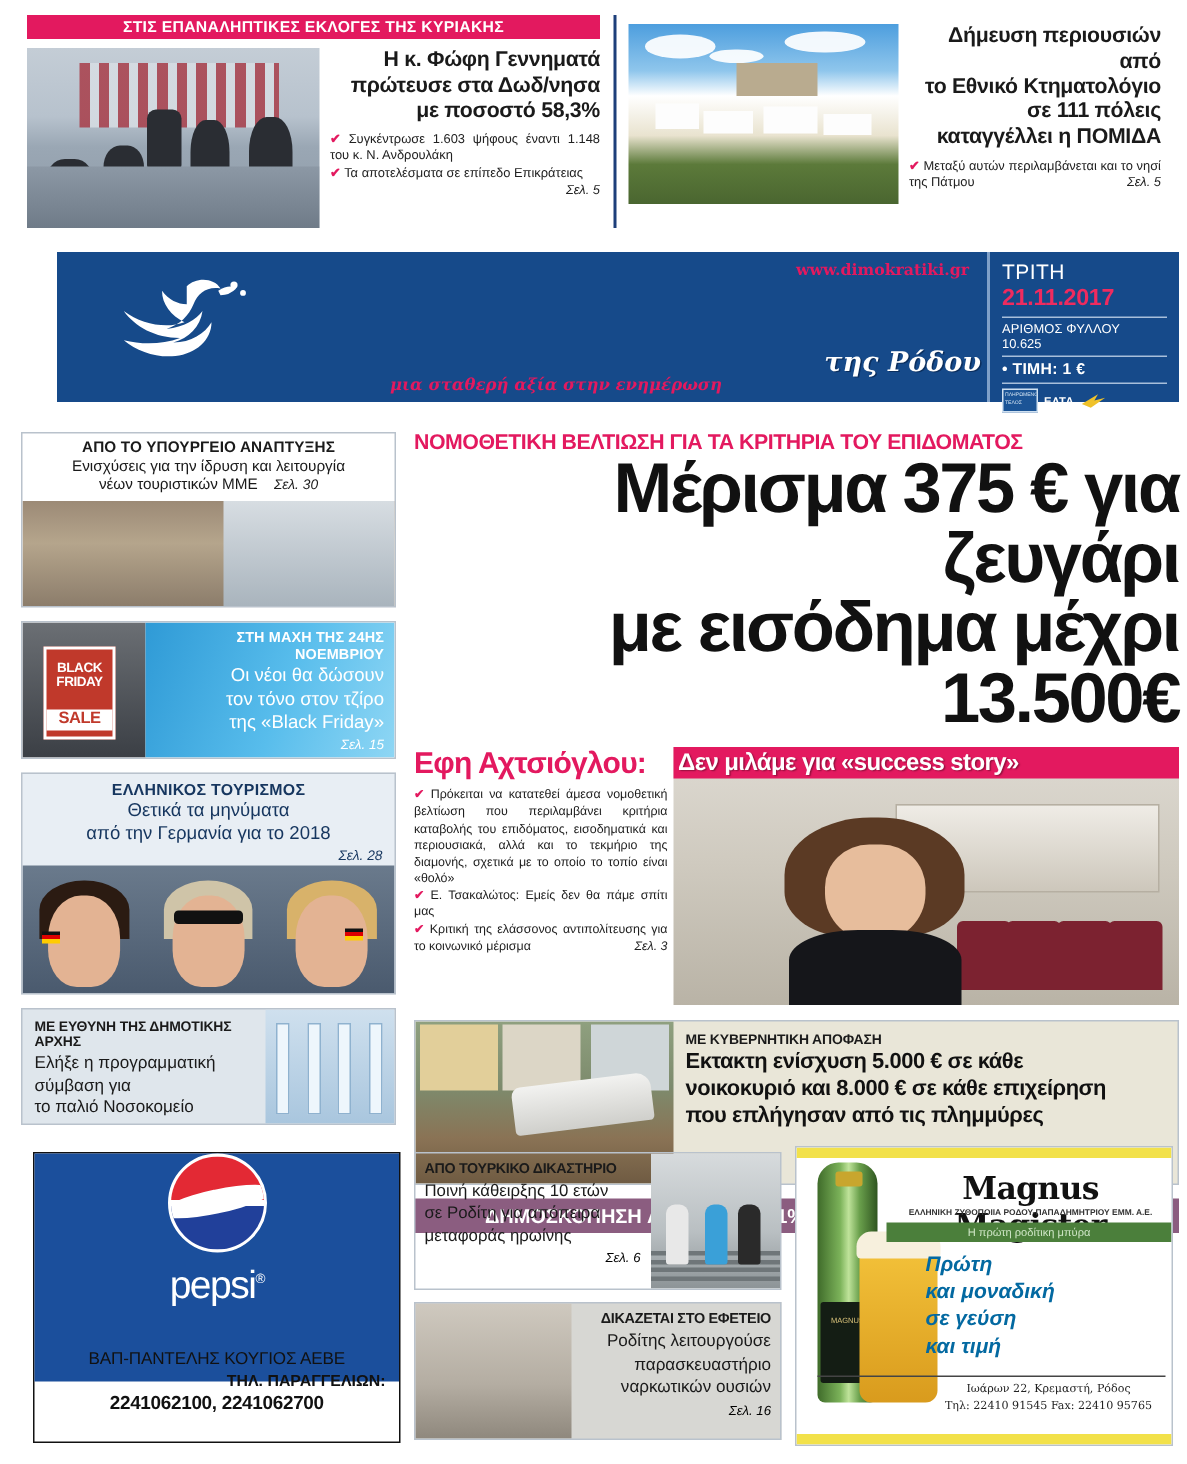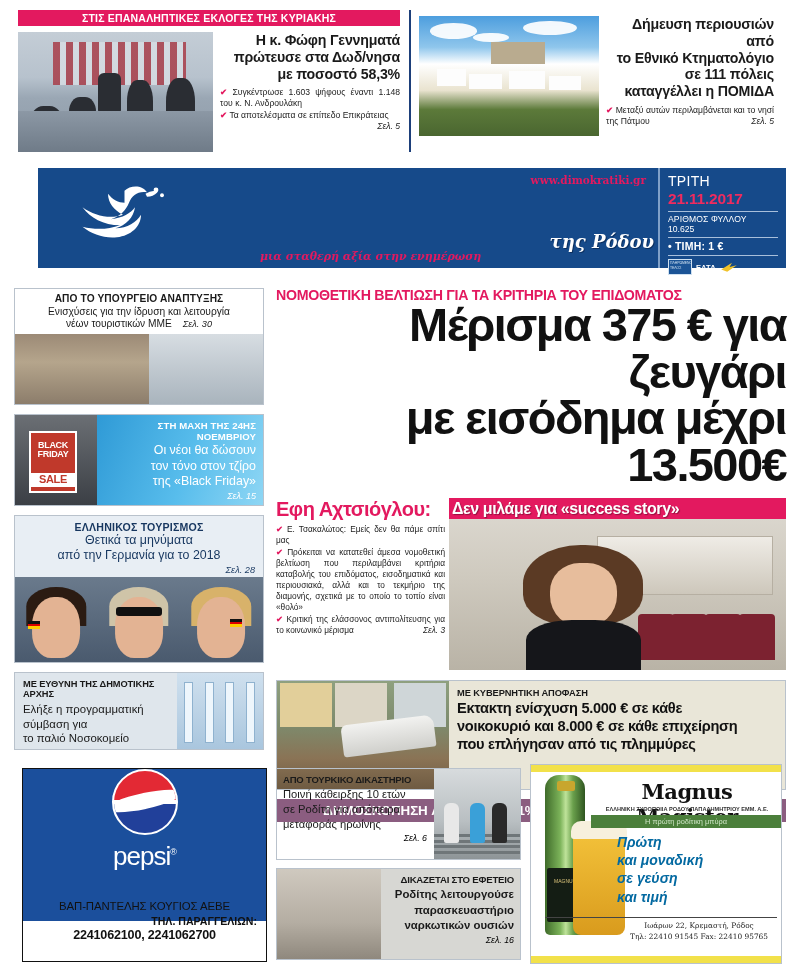--- a/index.html
+++ b/index.html
@@ -237,21 +237,21 @@
   .mb1-photo{ position:absolute; right:0; top:0; width:86px; height:100%;
      background:linear-gradient(180deg,#d7dbdd 0%,#b9bfc2 58%,#8d9497 100%); }
   .step{ position:absolute; left:0; width:100%; height:3px; background:#6f7679; }
   .pers{ position:absolute; bottom:18%; width:15px; height:40px; border-radius:6px 6px 2px 2px; }
 
   .mb2{ height:92px; background:#d7d7d3; }
   .mb2-photo{ position:absolute; left:0; top:0; width:104px; height:100%;
      background:linear-gradient(180deg,#cfc9bf 0%,#b4ada2 60%,#8f887d 100%); }
   .mb2-txt{ position:absolute; left:104px; top:0; right:0; padding:5px 6px 0 4px; text-align:right;}
   .mb2-k{ font-size:9.6px; font-weight:bold; color:#1a1a1a; letter-spacing:-.2px;}
-  .mb2-h{ font-size:11.4px; color:#1a1a1a; line-height:1.36; margin-top:2px;font-weight:bold;}
+  .mb2-h{ font-size:11.4px; color:#1a1a1a; line-height:1.36; margin-top:2px;}
   .mb2-sel{ font-size:8.8px; font-style:italic; margin-top:1px;}
 
   .magnus{ position:absolute; left:516px; top:4px; width:252px; height:200px; border:1px solid #b9c2cc; background:#fff; overflow:hidden;}
   .mg-ytop{ position:absolute; left:0; top:0; width:100%; height:7px; background:#f2e14a;}
   .mg-ybot{ position:absolute; left:0; bottom:0; width:100%; height:7px; background:#f2e14a;}
   .mg-title{ position:absolute; left:66px; top:14px; width:180px; text-align:center;
      font-family:"DejaVu Serif", serif; font-weight:bold; font-size:21px; color:#111; letter-spacing:-.5px;}
   .mg-sub{ position:absolute; left:66px; top:41px; width:180px; text-align:center; font-size:5.6px; font-weight:bold; color:#333;}
   .mg-green{ position:absolute; left:60px; top:50px; width:190px; height:13px; background:#4b7f3b;
      color:#cfe6c6; font-size:7.4px; display:flex; align-items:center; justify-content:center;}
@@ -455,23 +455,23 @@
     <div class="headline">
       <span class="l1">Μέρισμα 375 € για ζευγάρι</span>
       <span class="l2">με εισόδημα μέχρι 13.500€</span>
     </div>
 
     <div class="efi">
       <div class="efi-left">
         <div class="efi-name">Εφη Αχτσιόγλου:</div>
         <div class="efi-bul">
           <p><span class="tick">✔</span>
+             <span>Πρόκειται να κατατεθεί άμεσα νομοθετική βελτίωση που περιλαμβάνει κριτήρια καταβολής του επιδόματος, εισοδηματικά και περιουσιακά, αλλά και το τεκμήριο της διαμονής, σχετικά με το οποίο το τοπίο είναι «θολό»</span></p>
+          <p><span class="tick">✔</span>
              <span>Ε. Τσακαλώτος: Εμείς δεν θα πάμε σπίτι μας</span></p>
-          <p><span class="tick">✔</span>
-             <span>Πρόκειται να κατατεθεί άμεσα νομοθετική βελτίωση που περιλαμβάνει κριτήρια καταβολής του επιδόματος, εισοδηματικά και περιουσιακά, αλλά και το τεκμήριο της διαμονής, σχετικά με το οποίο το τοπίο είναι «θολό»</span></p>
           <p><span class="tick">✔</span>
              <span>Κριτική της ελάσσονος αντιπολίτευσης για το κοινωνικό μέρισμα</span>
              <span class="efi-sel">Σελ. 3</span></p>
         </div>
       </div>
       <div class="efi-right">
         <div class="efi-photo">
           <div class="bank-ctr"></div>
           <div class="chair" style="left:56%"></div>
           <div class="chair" style="left:66%"></div>

